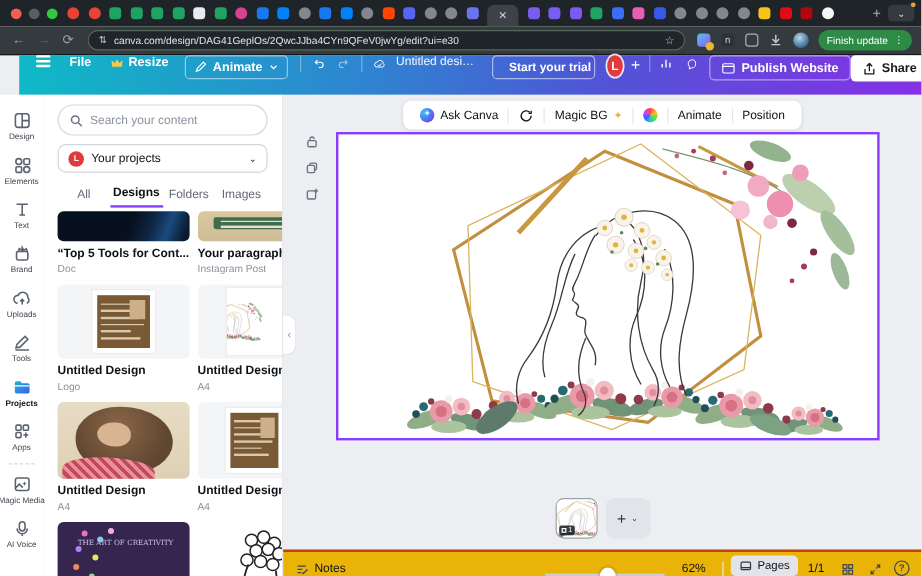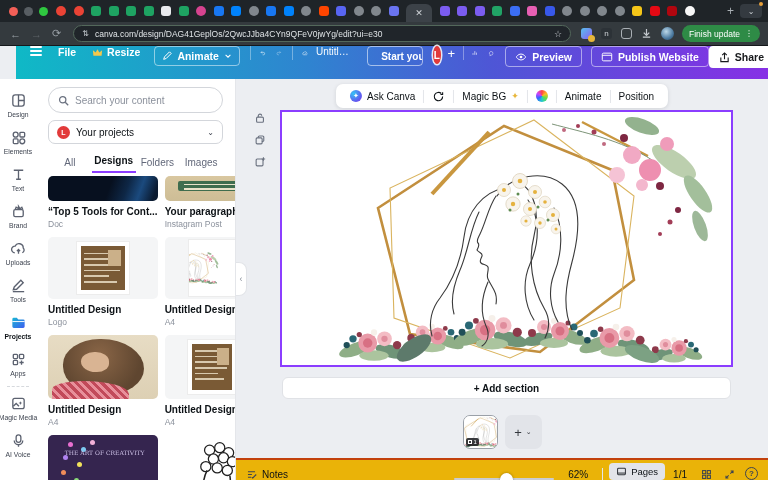--- a/index.html
+++ b/index.html
@@ -375,27 +375,20 @@
     </div>
     <div class="avatar">L</div>
     <span class="plusbtn">+</span>
     <div class="vdiv" style="margin:0 8px"></div>
     <svg class="cvic" width="14" height="14" viewBox="0 0 14 14">
         <path d="M2.5 11.5v-4M7 11.5V2.5M11.5 11.5V6" stroke="#fff" stroke-width="1.6" fill="none"></path>
       </svg>
     <svg class="cvic" width="15" height="15" viewBox="0 0 16 16" style="margin-left:11px">
         <path d="M8 2.5a5 5 0 0 1 0 10l-3 1.5.6-2.6A5 5 0 0 1 8 2.5z" stroke="#fff" stroke-width="1.2" fill="none"></path>
       </svg>
-    <div class="pillbtn" style="margin-left:11px">
-      <svg width="12" height="12" viewBox="0 0 14 14">
-          <path d="M1.5 7s2-3.5 5.5-3.5S12.5 7 12.5 7 10.5 10.5 7 10.5 1.5 7 1.5 7z" stroke="#fff" stroke-width="1.1" fill="none"></path>
-          <circle cx="7" cy="7" r="1.6" fill="#fff"></circle>
-        </svg>
-      <span>Preview</span>
-    </div>
     <div class="pillbtn" style="margin-left:9px">
       <svg width="12" height="12" viewBox="0 0 14 14">
           <rect x="1.5" y="2.5" width="11" height="9" rx="1.5" stroke="#fff" stroke-width="1.1" fill="none"></rect>
           <path d="M1.5 5h11" stroke="#fff" stroke-width="1.1"></path>
         </svg>
       <span>Publish Website</span>
     </div>
     <div style="flex:1"></div>
     <button class="sharebtn">
       <svg width="11" height="11" viewBox="0 0 12 12">
@@ -648,21 +641,20 @@
           <path d="M11 1.5v4M9 3.5h4"></path>
         </svg>
     </div>
 
     <div class="pagewrap">
       <svg viewBox="0 0 449 253">
           <use href="#floral-artwork"></use>
         </svg>
     </div>
 
-    <div class="addsection">+ Add section</div>
 
     <div class="pagerow">
       <div class="pthumbnail">
         <svg viewBox="0 0 449 253" preserveAspectRatio="xMidYMid slice">
             <use href="#floral-artwork"></use>
           </svg>
         <span class="pbadge">
             <i></i>
             <span>1</span>
           </span>

